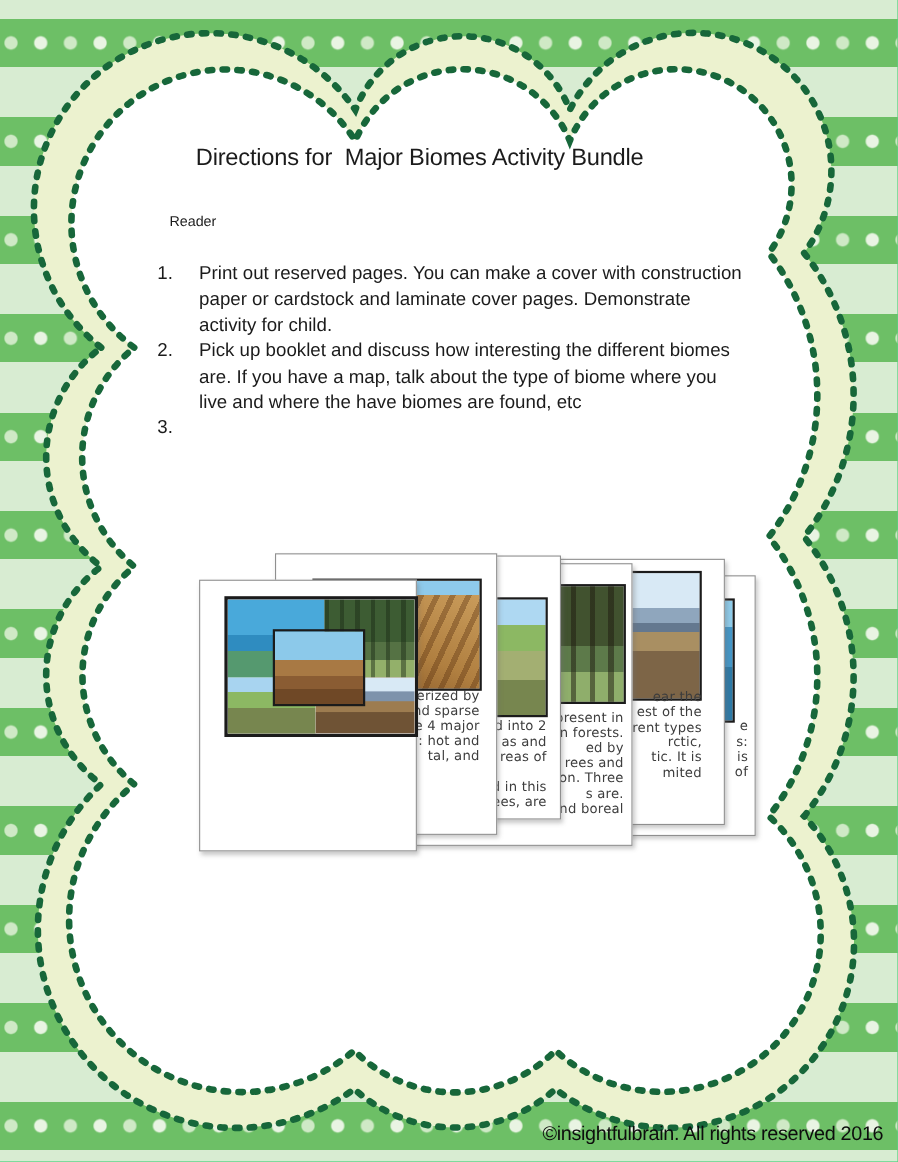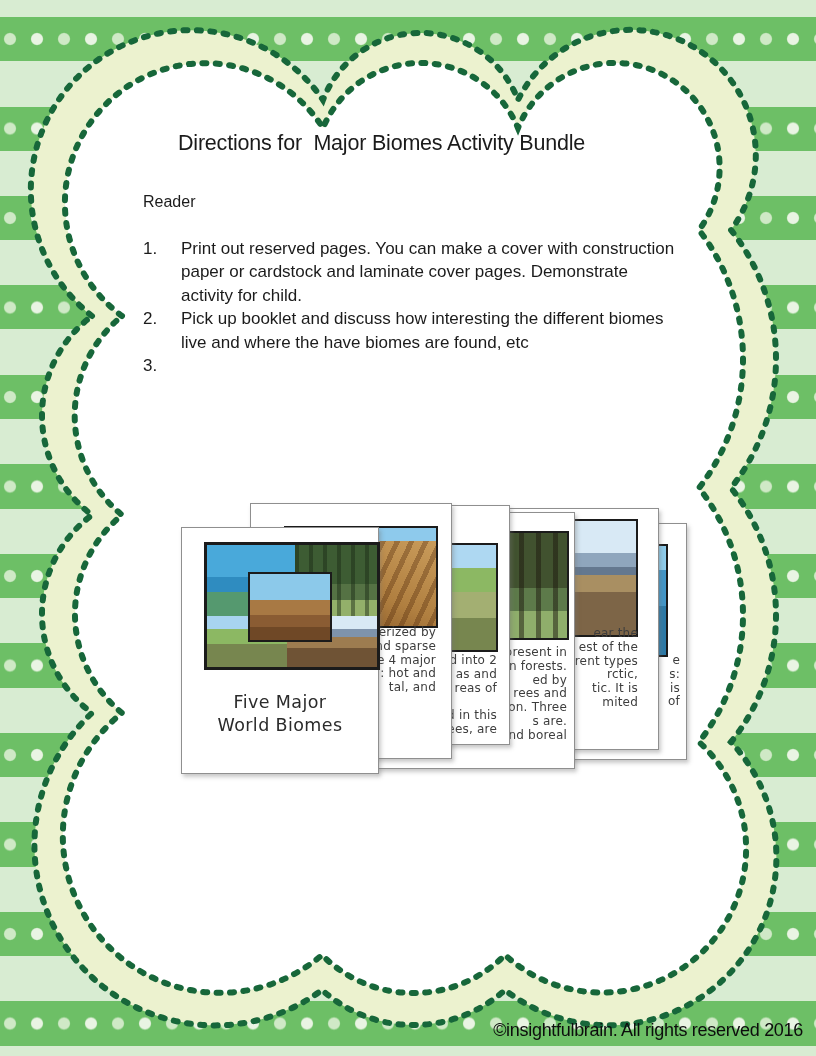--- a/index.html
+++ b/index.html
@@ -15,21 +15,21 @@
       repeating-linear-gradient(180deg, #6dbf66 17px, #6dbf66 61px, #d8ecd2 61px, #d8ecd2 106.5px);
     background-size:54px 89.5px, 54px 89.5px, auto;
     background-position:-17px -5.75px, 10px -5.75px, 0 0;
     background-repeat:repeat,repeat,repeat;
   }
 
   .frame{position:absolute;left:0;top:0;}
 
   
   .title{position:absolute;left:178px;top:131px;font-size:21.5px;color:#1b1b1b;white-space:pre;letter-spacing:-0.2px;}
-  .reader{position:absolute;left:143px;top:193px;font-size:16px;color:#1b1b1b;}
+  .reader{position:absolute;left:154px;top:193px;font-size:13px;color:#1b1b1b;}
   .steps{position:absolute;left:143px;top:237px;width:540px;}
   .step{display:flex;}
   .step .num{width:38px;flex:0 0 38px;font-size:17px;line-height:23.4px;color:#1b1b1b;}
   .step .lines{flex:1;}
   .bline{font-size:17px;line-height:23.4px;color:#1b1b1b;white-space:pre;}
 
   
   .card{position:absolute;background:#fff;border:1px solid #8f8f8f;box-shadow:2px 3px 4px rgba(110,110,110,.38);}
   .photo{position:absolute;border:2px solid #1b1b1b;}
   .clines{position:absolute;text-align:right;font-family:"DejaVu Sans",sans-serif;}
@@ -97,20 +97,21 @@
       <div class="lines">
         <div class="bline">Print out reserved pages. You can make a cover with construction</div>
         <div class="bline">paper or cardstock and laminate cover pages. Demonstrate</div>
         <div class="bline">activity for child.</div>
       </div>
     </div>
     <div class="step">
       <div class="num">2.</div>
       <div class="lines">
         <div class="bline">Pick up booklet and discuss how interesting the different biomes</div>
+        <div class="bline">are. If you have a map, talk about the type of biome where you</div>
         <div class="bline">live and where the have biomes are found, etc</div>
       </div>
     </div>
     <div class="step">
       <div class="num">3.</div>
       <div class="lines">
       </div>
     </div>
   </div>
 
@@ -175,23 +176,19 @@
     </div>
 
     <div class="card" id="cardA">
       <div class="collage">
         <div class="sub sub-underwater"></div>
         <div class="sub sub-forest"></div>
         <div class="sub sub-grassland"></div>
         <div class="sub sub-tundra"></div>
         <div class="sub sub-adobe"></div>
       </div>
-      <div class="cover-title" style="top:163px;">
-        <div>Five Major</div>
-        <div>World Biomes</div>
-      </div>
     </div>
 
   </div>
 
   <div class="footer">©insightfulbrain. All rights reserved 2016</div>
 
 </div>
 
 </body></html>

